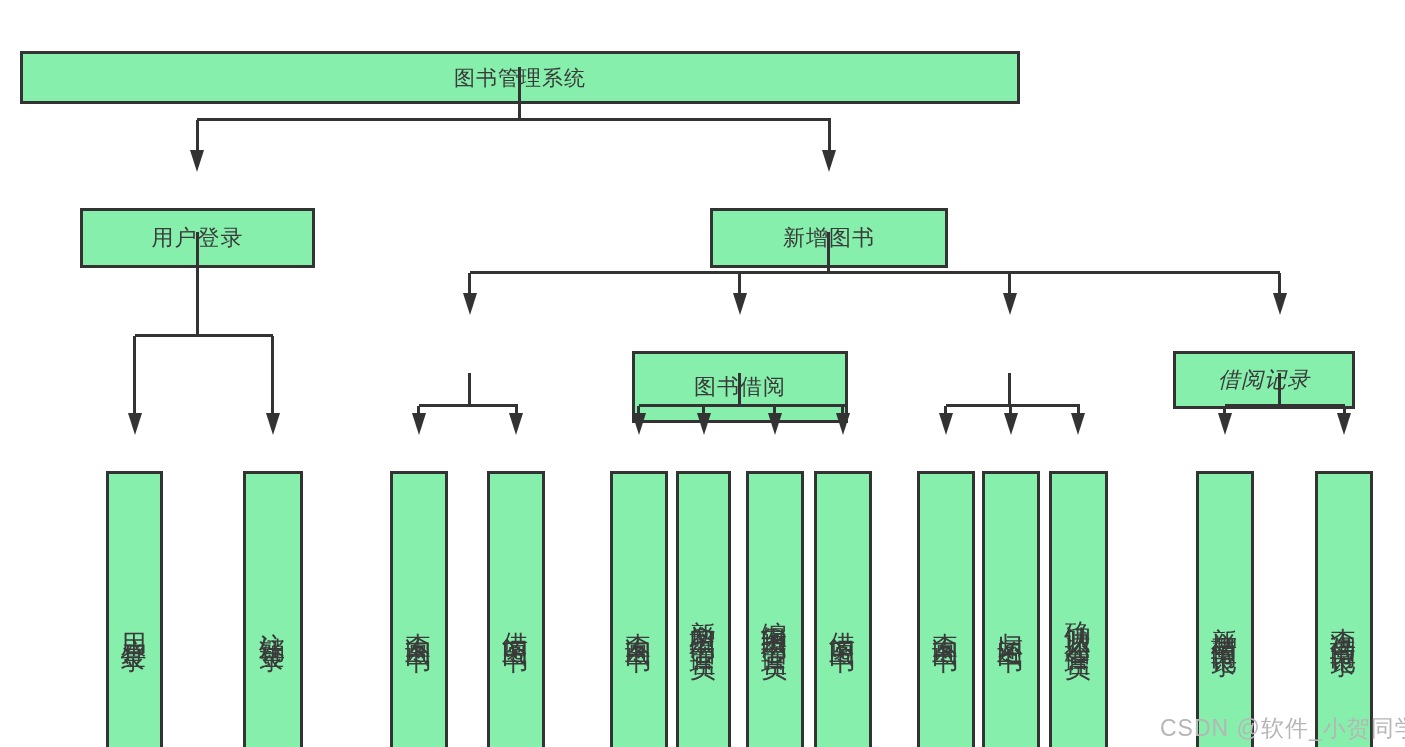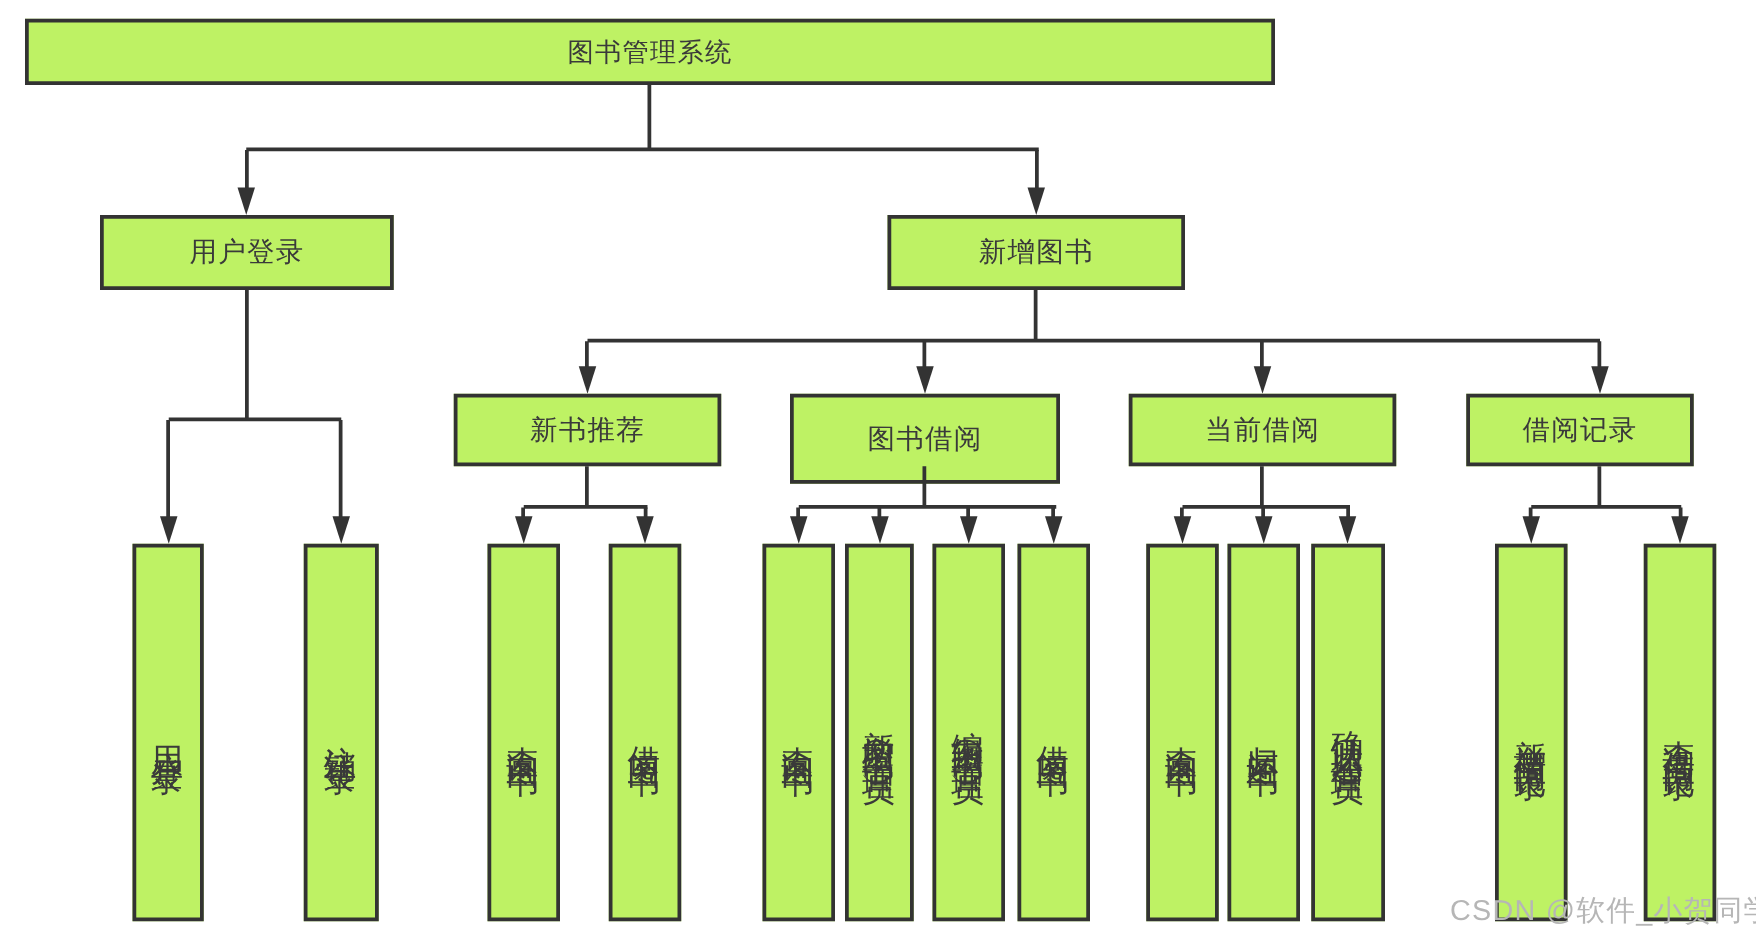--- a/index.html
+++ b/index.html
@@ -11,27 +11,28 @@
   .canvas {
     position: relative;
     width: 1405px;
     height: 747px;
     background: #ffffff;
     overflow: hidden;
   }
   .node {
     position: absolute;
     box-sizing: border-box;
-    background: #bef264;
+    background: #86efac;
     border: 3px solid #333333;
     color: #3a3a3a;
     display: flex;
     align-items: center;
     justify-content: center;
     text-align: center;
+    margin-top: 36px;
   }
   .node.h { font-size: 22px; letter-spacing: 1px; }
   .node.root-box { font-size: 21px; }
   .node.v {
     writing-mode: vertical-rl;
     text-orientation: mixed;
     font-size: 26px;
     letter-spacing: 5px;
     top: 435px;
     height: 302px;
@@ -85,24 +86,22 @@
   <div class="hline" style="left:470px; top:271px; width:810px;"></div>
   <div class="vline" style="left:468px; top:273px; height:22px;"></div>
   <div class="arrow" style="left:463px; top:293px;"></div>
   <div class="vline" style="left:738px; top:273px; height:22px;"></div>
   <div class="arrow" style="left:733px; top:293px;"></div>
   <div class="vline" style="left:1008px; top:273px; height:22px;"></div>
   <div class="arrow" style="left:1003px; top:293px;"></div>
   <div class="vline" style="left:1278px; top:273px; height:22px;"></div>
   <div class="arrow" style="left:1273px; top:293px;"></div>
 
-  <div class="node h" style="left:363px; top:315px; width:214px; height:58px;">新书推荐</div>
   <div class="node h" style="left:632px; top:315px; width:216px; height:72px;">图书借阅</div>
-  <div class="node h" style="left:903px; top:315px; width:214px; height:58px;">当前借阅</div>
-  <div class="node h" style="left:1173px; top:315px; width:182px; height:58px;">借阅记录</div>
+  <div class="node h" style="left:1173px; top:315px; width:182px; height:58px;font-style:italic;">借阅记录</div>
 
   <div class="vline" style="left:468px; top:373px; height:32px;"></div>
   <div class="hline" style="left:419px; top:404px; width:99px;"></div>
   <div class="vline" style="left:417px; top:406px; height:9px;"></div>
   <div class="arrow" style="left:412px; top:413px;"></div>
   <div class="vline" style="left:515px; top:406px; height:9px;"></div>
   <div class="arrow" style="left:509px; top:413px;"></div>
 
   <div class="vline" style="left:738px; top:373px; height:32px;"></div>
   <div class="hline" style="left:639px; top:404px; width:206px;"></div>

